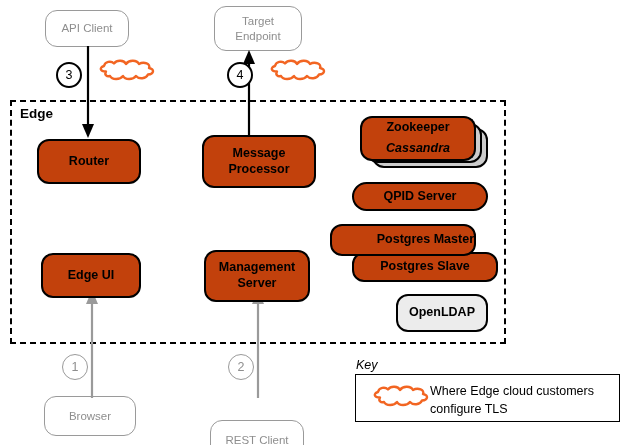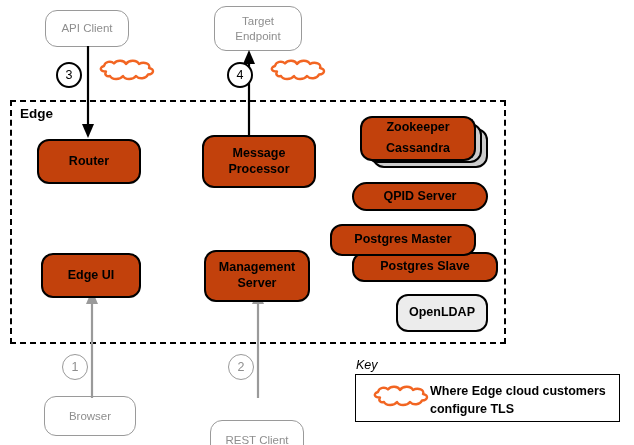--- a/index.html
+++ b/index.html
@@ -173,50 +173,50 @@
       <span>Server</span>
     </div>
   </div>
 
   <div class="stackback" style="left:372px;top:128px;width:116px;height:40px;"></div>
   <div class="stackback" style="left:366px;top:123px;width:116px;height:40px;"></div>
 
   <div class="node comp" style="left:360px;top:116px;width:116px;height:22px;border-bottom-left-radius:0;border-bottom-right-radius:0;border-bottom:none;">
     <span>Zookeeper</span>
   </div>
-  <div class="node comp" style="left:360px;top:138px;width:116px;height:23px;border-top-left-radius:0;border-top-right-radius:0;border-top:none;">
+  <div class="node comp" style="left:360px;top:138px;width:116px;height:23px;border-top-left-radius:0;border-top-right-radius:0;border-top:none;font-style:italic;">
     <span>Cassandra</span>
   </div>
 
   <div class="node comp pill" style="left:352px;top:182px;width:136px;height:29px;">
     <span>QPID Server</span>
   </div>
 
   <div class="node comp" style="left:352px;top:252px;width:146px;height:30px;">
     <span>Postgres Slave</span>
   </div>
 
-  <div class="node comp" style="left:330px;top:224px;width:146px;height:32px;">
+  <div class="node comp" style="left:330px;top:224px;width:146px;height:32px;justify-content:flex-end;">
     <span>Postgres Master</span>
   </div>
 
   <div class="node comp light" style="left:396px;top:294px;width:92px;height:38px;">
     <span>OpenLDAP</span>
   </div>
 
   <div id="key-label" style="left:356px;top:358px;">Key</div>
 
   <div id="legend-box" style="left:355px;top:374px;width:265px;height:48px;"></div>
 
   <svg class="cloud" style="left:370px;top:384px;" width="62" height="26" viewBox="0 0 62 26">
     <path d="M10 13.5 C4 13.5 3 9.5 8 8 C9 3.5 15 2.5 18 5.5
              C21 1.5 28 2 30 6 C33 1.5 41 2 43 6
              C48 3 55 6 53 10 C59 11 58 16 52 16.5
              C50 21 43 21.5 40 18 C37 22 29 22 27 18
              C24 22 16 22 14 18 C11 19 8 17 10 13.5 Z" fill="none" stroke="#f26522" stroke-width="2.4" stroke-linejoin="round"></path>
   </svg>
 
-  <div id="legend-text" class="two-line" style="left:430px;top:382px;width:186px;font-weight:bold;">
+  <div id="legend-text" class="two-line" style="left:430px;top:382px;width:186px;">
     <span>Where Edge cloud customers</span>
     <span>configure TLS</span>
   </div>
 
 </div>
 
 </body></html>

